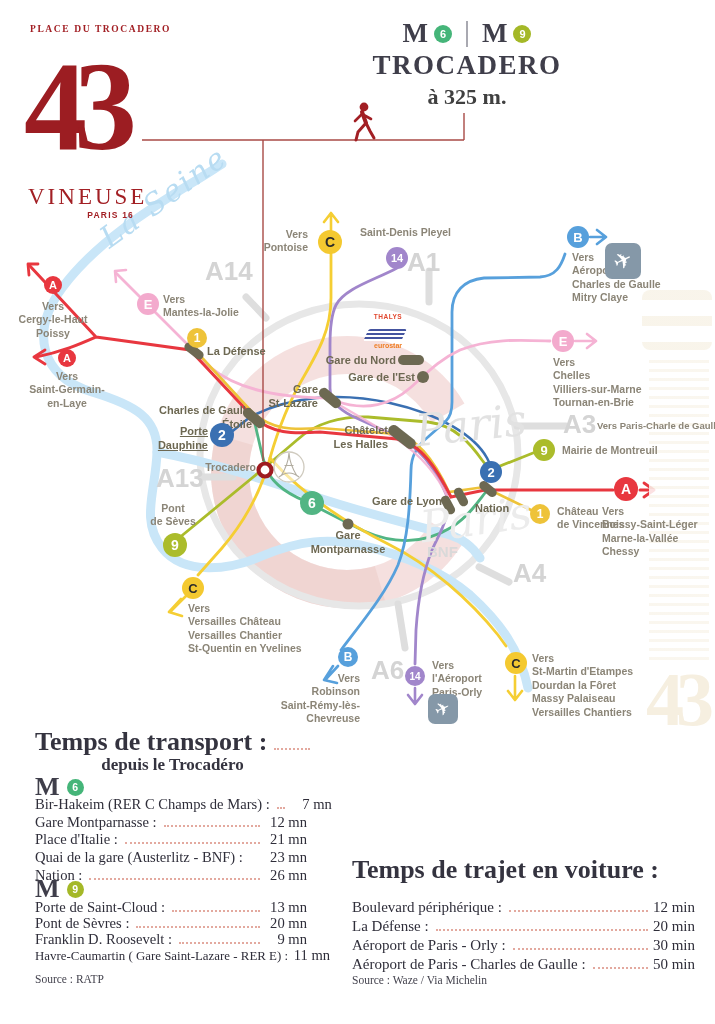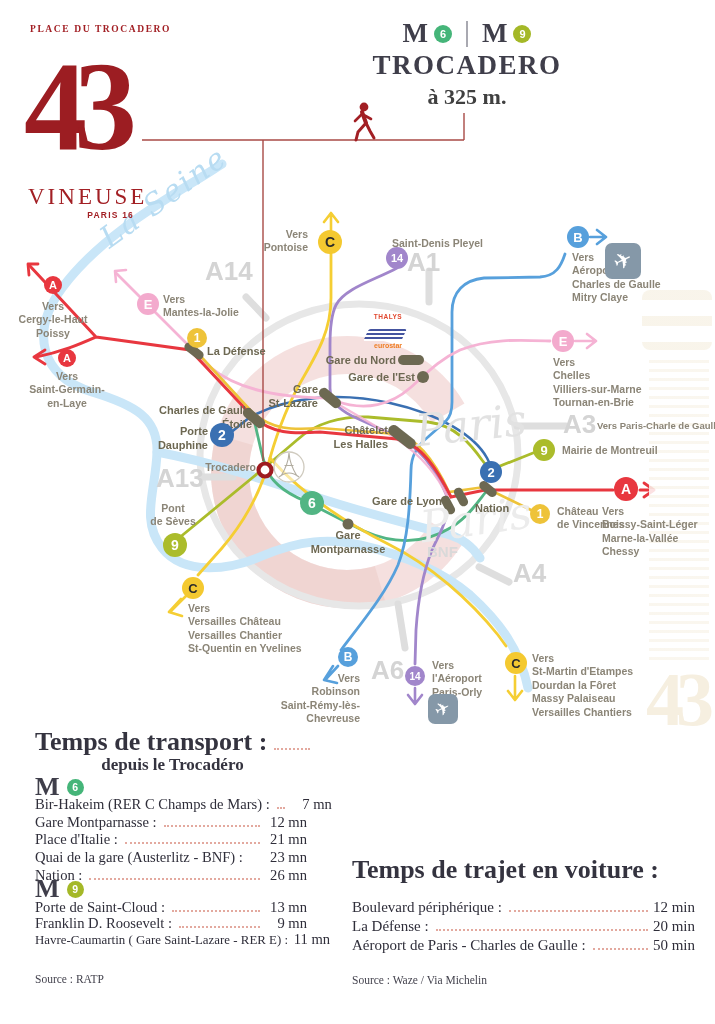--- a/index.html
+++ b/index.html
@@ -172,21 +172,21 @@
   <div class="ml ctr" style="left:13px;top:300px;width:80px;">Vers
 Cergy-le-Haut
 Poissy</div>
   <div class="ml ctr" style="left:22px;top:370px;width:90px;">Vers
 Saint-Germain-
 en-Laye</div>
   <div class="ml" style="left:163px;top:293px;width:110px;">Vers
 Mantes-la-Jolie</div>
   <div class="ml rt" style="left:258px;top:228px;width:50px;">Vers
 Pontoise</div>
-  <div class="ml" style="left:360px;top:237px;width:120px;margin-left:32px;">Saint-Denis Pleyel</div>
+  <div class="ml" style="left:360px;top:226px;width:120px;">Saint-Denis Pleyel</div>
   <div class="ml" style="left:572px;top:251px;width:115px;">Vers
 Aéroport
 Charles de Gaulle
 Mitry Claye</div>
   <div class="ml" style="left:553px;top:356px;width:135px;">Vers
 Chelles
 Villiers-sur-Marne
 Tournan-en-Brie</div>
   <div class="ml nw" style="left:597px;top:420px;font-size:9.5px;">Vers Paris-Charle de Gaulle</div>
   <div class="ml nw" style="left:562px;top:444px;">Mairie de Montreuil</div>
@@ -208,21 +208,21 @@
 Paris-Orly</div>
   <div class="ml" style="left:532px;top:652px;width:145px;">Vers
 St-Martin d'Etampes
 Dourdan la Fôret
 Massy Palaiseau
 Versailles Chantiers</div>
 
   <div class="ml sta nw" style="left:207px;top:344px;">La Défense</div>
   <div class="ml sta rt" style="left:158px;top:403px;width:94px;">Charles de Gaulle
 Étoile</div>
-  <div class="ml sta rt" style="left:148px;top:424px;width:60px;">Porte
+  <div class="ml sta rt" style="left:148px;top:424px;width:60px;text-decoration:underline;">Porte
 Dauphine</div>
   <div class="ml rt" style="left:196px;top:461px;width:60px;color:#8b8577;">Trocadero</div>
   <div class="ml sta rt" style="left:266px;top:382px;width:52px;">Gare
 St-Lazare</div>
   <div class="ml sta rt" style="left:316px;top:353px;width:80px;text-align:right;">Gare du Nord</div>
   <div class="ml sta rt" style="left:335px;top:370px;width:80px;">Gare de l'Est</div>
   <div class="ml sta rt" style="left:308px;top:423px;width:80px;">Châtelet
 Les Halles</div>
   <div class="ml sta rt" style="left:362px;top:494px;width:80px;">Gare de Lyon</div>
   <div class="ml sta nw" style="left:475px;top:501px;">Nation</div>
@@ -311,20 +311,25 @@
     <span class="mletter">M</span>
     <span class="ibadge" style="width:17px;height:17px;background:#a4b827;font-size:10.5px;">9</span>
   </div>
   <div class="tbl tbl-left2" style="left:35px;top:899px;">
     <div class="trow">
       <span class="tlabel">Porte de Saint-Cloud :</span>
       <span class="ldr"></span>
       <span class="tval">13 mn</span>
     </div>
     <div class="trow">
+      <span class="tlabel">Pont de Sèvres :</span>
+      <span class="ldr"></span>
+      <span class="tval">20 mn</span>
+    </div>
+    <div class="trow">
       <span class="tlabel">Franklin D. Roosevelt :</span>
       <span class="ldr"></span>
       <span class="tval">9 mn</span>
     </div>
     <div class="trow nodots">
       <span class="tlabel small">Havre-Caumartin ( Gare Saint-Lazare - RER E) :</span>
       <span class="ldr" style="min-width:0;margin:0;"></span>
       <span class="tval">11 mn</span>
     </div>
   </div>
@@ -338,20 +343,25 @@
       <span class="tlabel">Boulevard périphérique :</span>
       <span class="ldr"></span>
       <span class="tval">12 min</span>
     </div>
     <div class="trow">
       <span class="tlabel">La Défense :</span>
       <span class="ldr"></span>
       <span class="tval">20 min</span>
     </div>
     <div class="trow">
+      <span class="tlabel">Aéroport de Paris - Orly :</span>
+      <span class="ldr"></span>
+      <span class="tval">30 min</span>
+    </div>
+    <div class="trow">
       <span class="tlabel">Aéroport de Paris - Charles de Gaulle :</span>
       <span class="ldr"></span>
       <span class="tval">50 min</span>
     </div>
   </div>
   <div class="src" style="left:352px;top:974px;">Source : Waze / Via Michelin</div>
 
 </div>
 
 </body></html>

